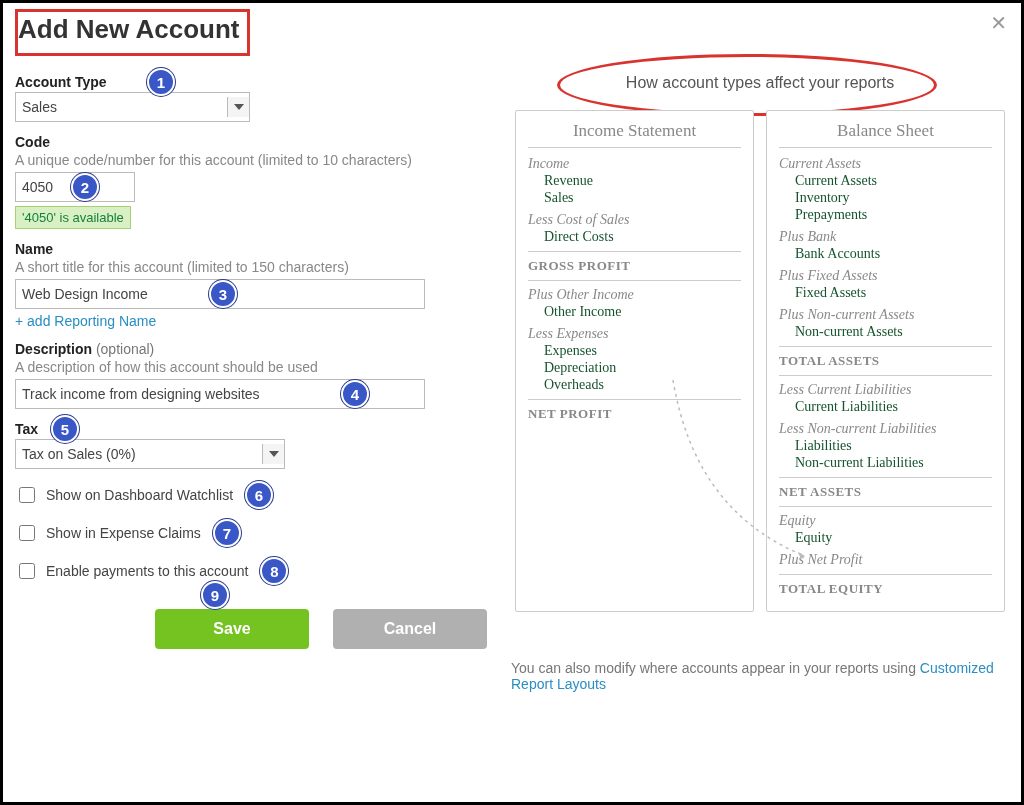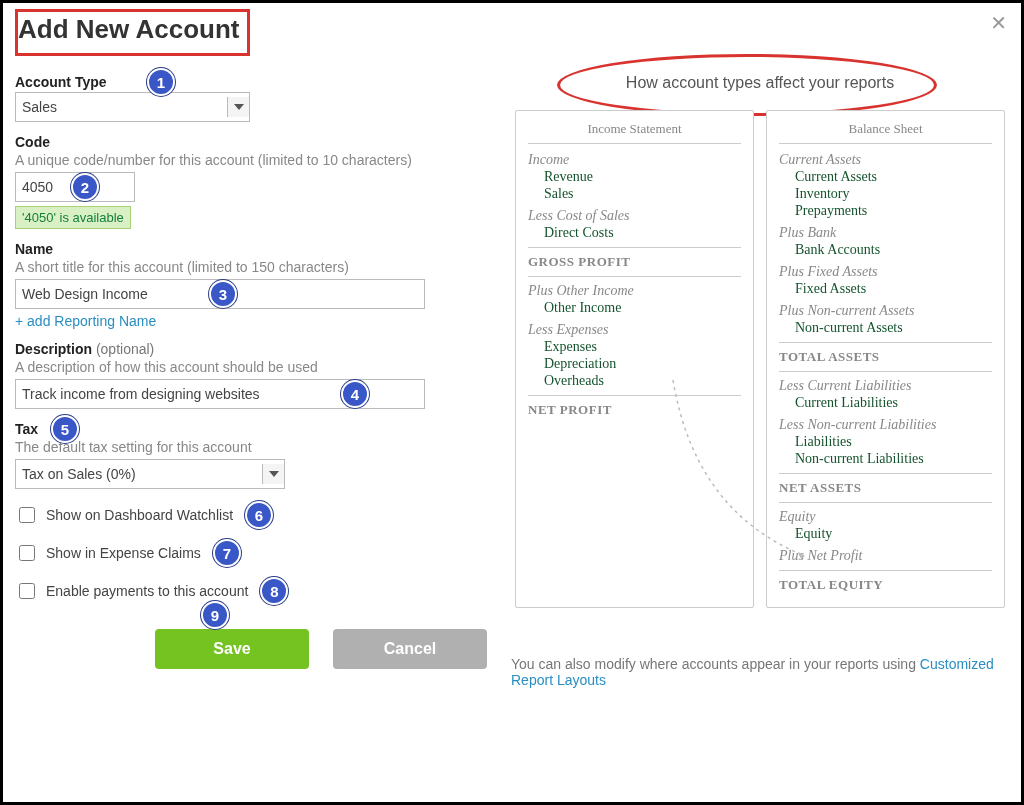--- a/index.html
+++ b/index.html
@@ -181,21 +181,21 @@
     border-radius: 2px;
     padding: 10px 12px;
     position: relative;
     background: #fff;
   }
   .card h3 {
     margin: 0 0 8px 0;
     font-family: Georgia, serif;
     font-weight: normal;
     color: #888;
-    font-size: 13px;
+    font-size: 17px;
     text-align: center;
     border-bottom: 1px solid #ccc;
     padding-bottom: 6px;
   }
   .sec { margin: 6px 0; font-family: Georgia, serif; }
   .sec-label { color: #888; font-style: italic; font-size: 14px; }
   .sec-items { color: #14532d; padding-left: 16px; }
   .sec-items div { margin: 1px 0; }
   .rule {
     border-top: 1px solid #ccc;
@@ -283,21 +283,20 @@
           <div id="desc-input" class="input">
             <span>Track income from designing websites</span>
           </div>
           <span class="badge" style="top:1px; left:326px;">4</span>
         </div>
       </div>
 
       <div class="field" style="position:relative;">
         <span class="label">Tax</span>
         <span class="badge" style="top:-6px; left:36px;">5</span>
-        <div class="helper">The default tax setting for this account</div>
         <div id="tax-select" class="select">
           <span>Tax on Sales (0%)</span>
           <span class="caret">
             <svg viewBox="0 0 10 6">
                 <path d="M0 0 L5 6 L10 0 Z" fill="#555"></path>
               </svg>
           </span>
         </div>
       </div>
 

